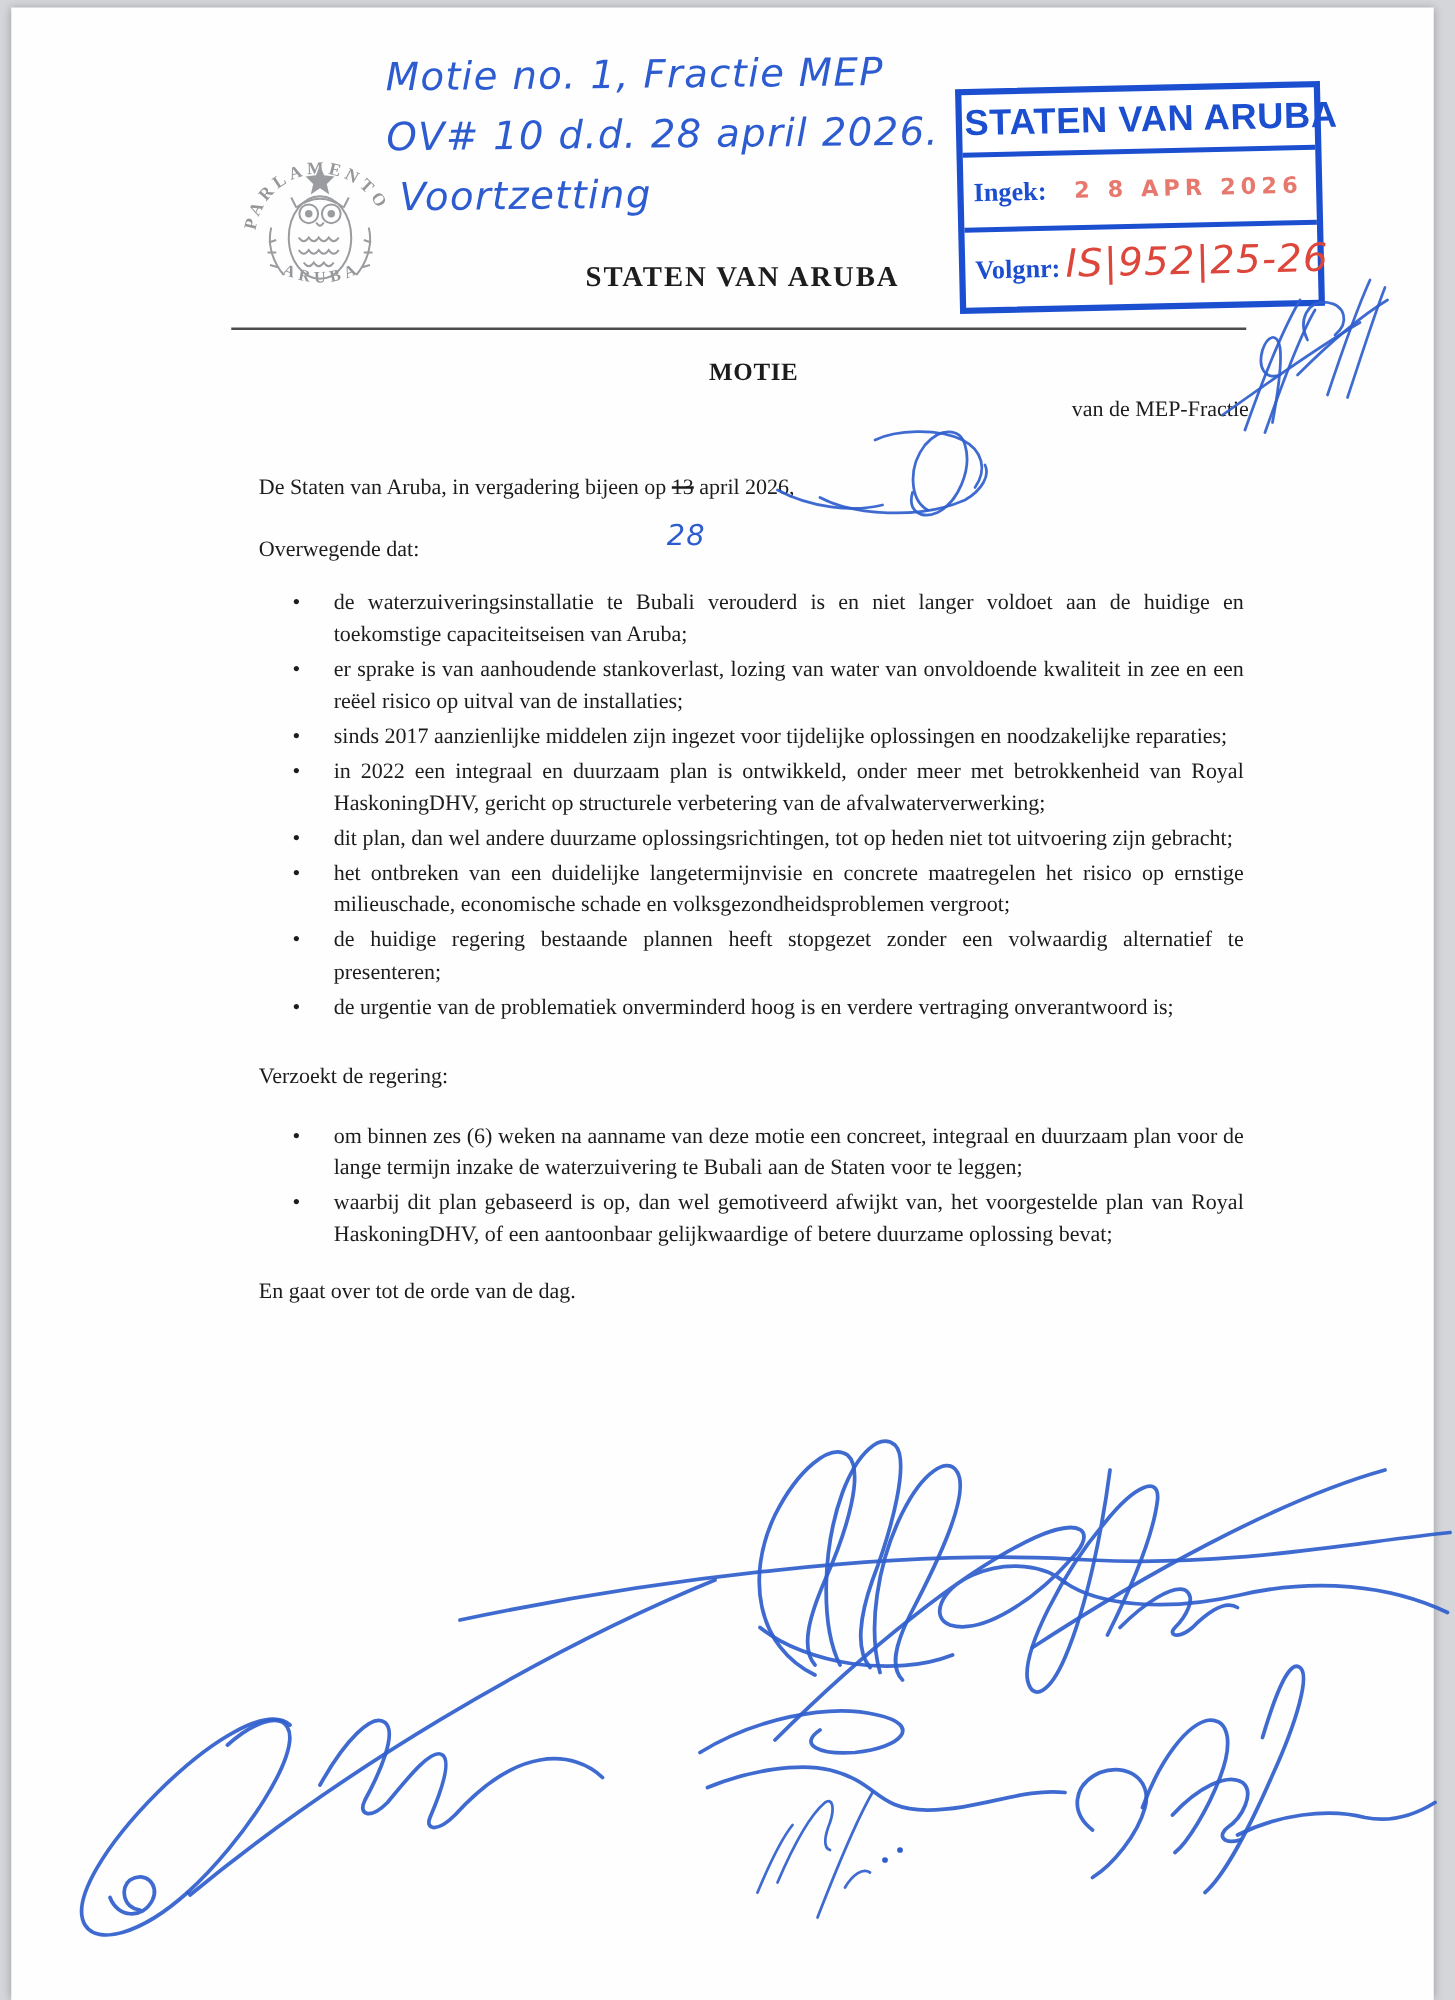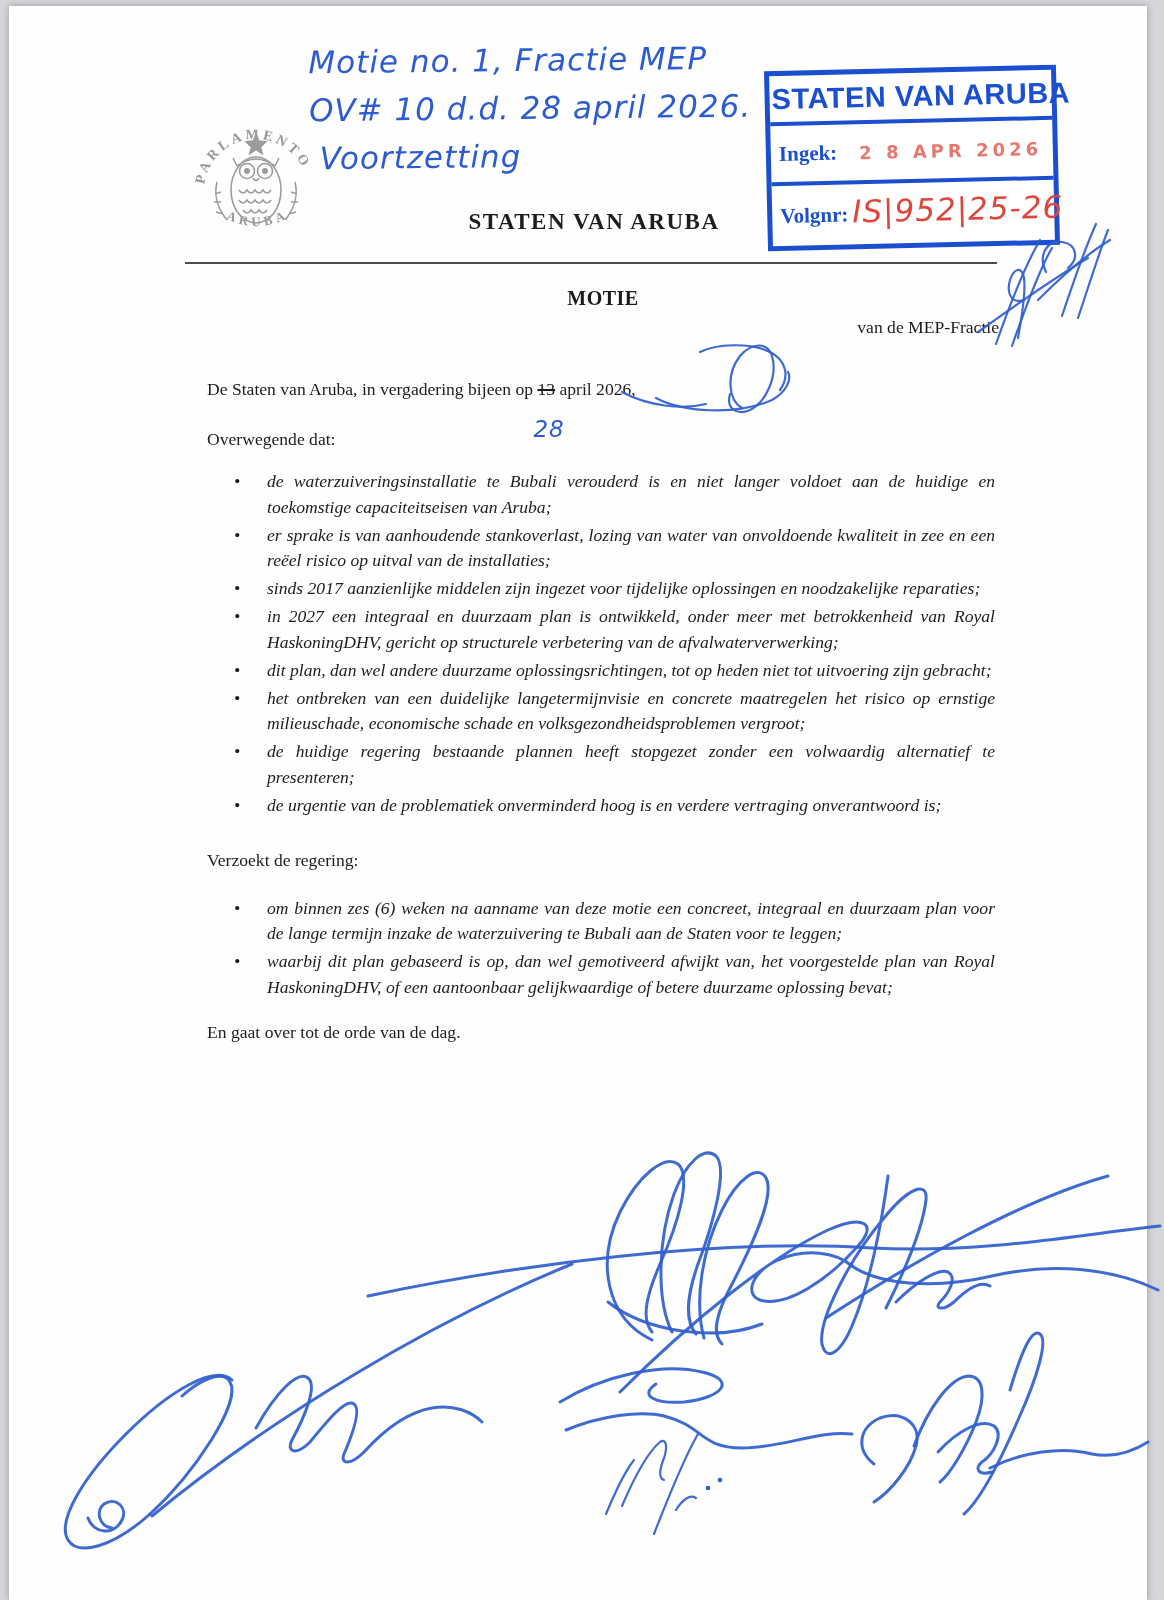--- a/index.html
+++ b/index.html
@@ -68,21 +68,21 @@
     font-size:17.6px;color:#1c1c1e;line-height:25.5px;
   }
   .doc-title{text-align:center;font-weight:bold;font-size:20px;letter-spacing:.5px;}
   .doc-subtitle{text-align:right;margin-top:3px;}
   .intro{margin-top:37px;position:relative;}
   .struck{text-decoration:line-through;text-decoration-thickness:2px;position:relative;}
   .correction{
     position:absolute;left:-4px;top:38px;font-size:23px;line-height:25px;letter-spacing:1px;
   }
   .section-heading{margin-top:24px;}
-  .blist{margin-top:17px;font-style:italic;}
+  .blist{margin-top:17px;}
   .blist .li{display:flex;margin-bottom:2.5px;}
   .blist .li .btxt{flex:1;text-align:justify;padding-right:4px;}
   .blist .li::before{
     content:"\2022";flex:0 0 60px;text-align:center;line-height:25.5px;
   }
   .closing{margin-top:20px;}
 
   
   .ink{position:absolute;left:-9px;top:-6px;width:1164px;height:1600px;pointer-events:none;}
   .ink path{fill:none;stroke:#2f5ecd;stroke-width:3;stroke-linecap:round;stroke-linejoin:round;opacity:.92;}
@@ -156,21 +156,21 @@
       <div class="li">
           <span class="btxt">de waterzuiveringsinstallatie te Bubali verouderd is en niet langer voldoet aan de huidige en toekomstige capaciteitseisen van Aruba;</span>
         </div>
       <div class="li">
           <span class="btxt">er sprake is van aanhoudende stankoverlast, lozing van water van onvoldoende kwaliteit in zee en een reëel risico op uitval van de installaties;</span>
         </div>
       <div class="li">
           <span class="btxt">sinds 2017 aanzienlijke middelen zijn ingezet voor tijdelijke oplossingen en noodzakelijke reparaties;</span>
         </div>
       <div class="li">
-          <span class="btxt">in 2027 een integraal en duurzaam plan is ontwikkeld, onder meer met betrokkenheid van Royal HaskoningDHV, gericht op structurele verbetering van de afvalwaterverwerking;</span>
+          <span class="btxt">in 2022 een integraal en duurzaam plan is ontwikkeld, onder meer met betrokkenheid van Royal HaskoningDHV, gericht op structurele verbetering van de afvalwaterverwerking;</span>
         </div>
       <div class="li">
           <span class="btxt">dit plan, dan wel andere duurzame oplossingsrichtingen, tot op heden niet tot uitvoering zijn gebracht;</span>
         </div>
       <div class="li">
           <span class="btxt">het ontbreken van een duidelijke langetermijnvisie en concrete maatregelen het risico op ernstige milieuschade, economische schade en volksgezondheidsproblemen vergroot;</span>
         </div>
       <div class="li">
           <span class="btxt">de huidige regering bestaande plannen heeft stopgezet zonder een volwaardig alternatief te presenteren;</span>
         </div>

